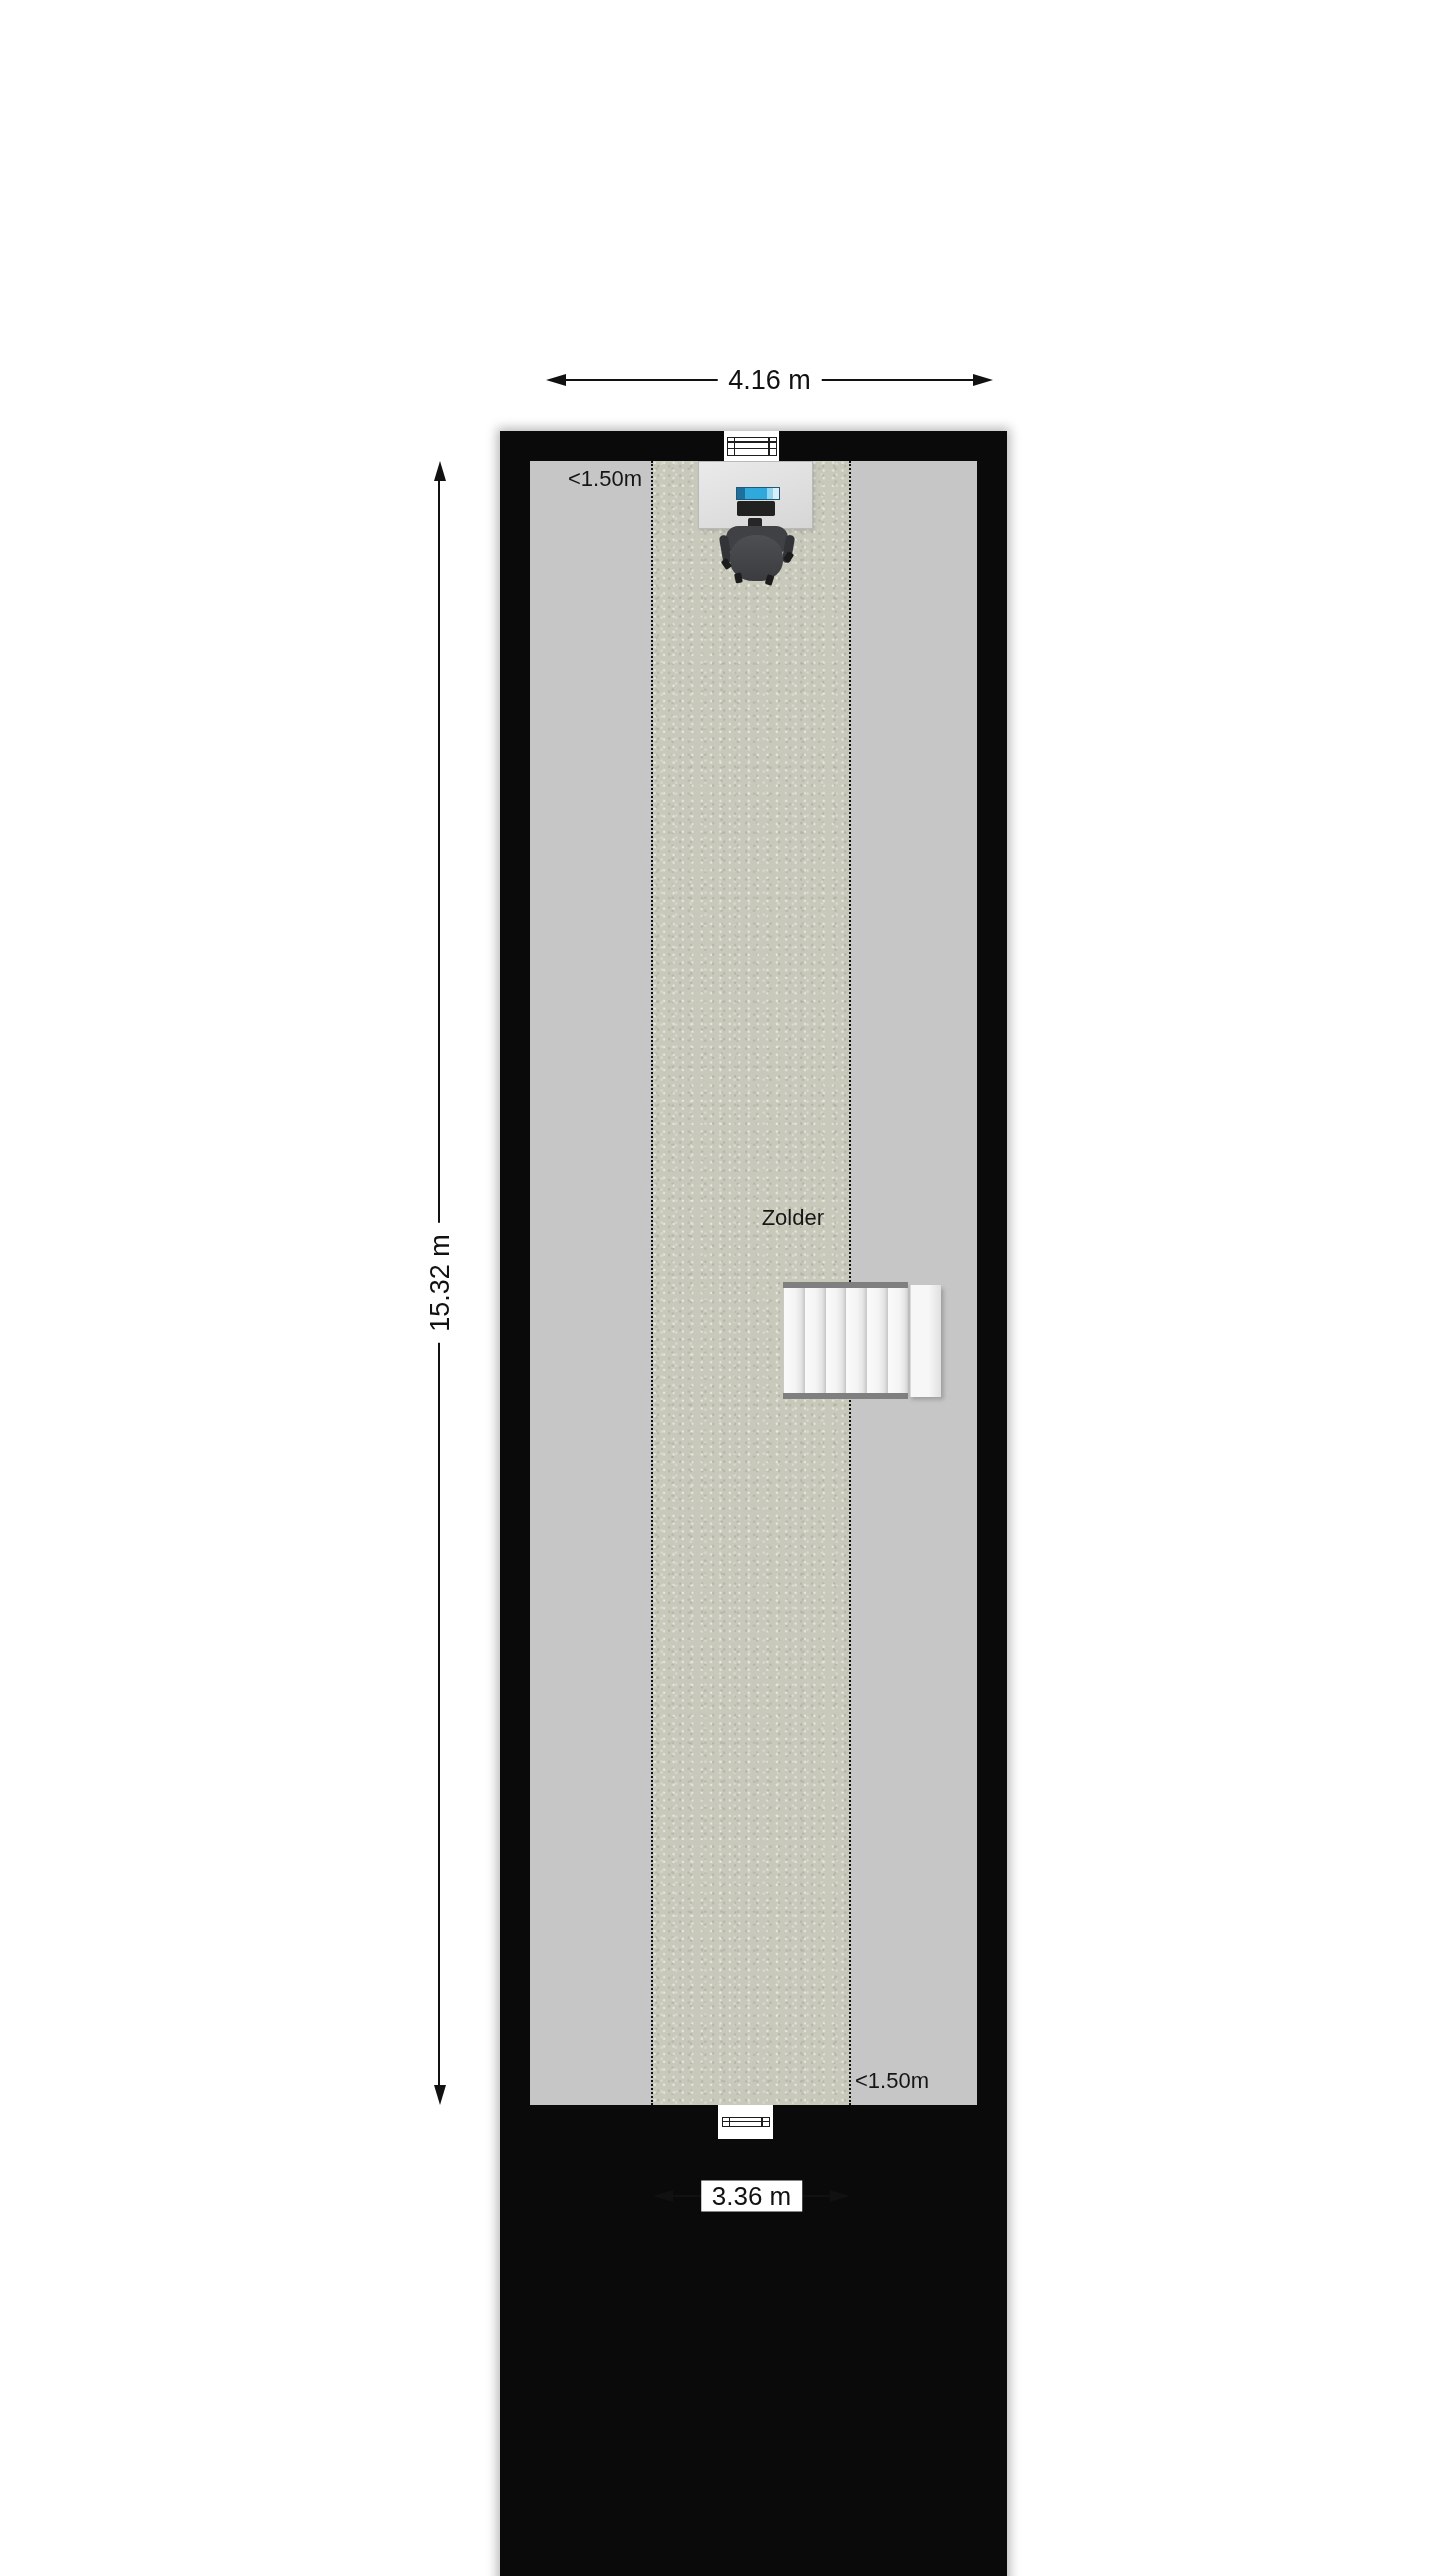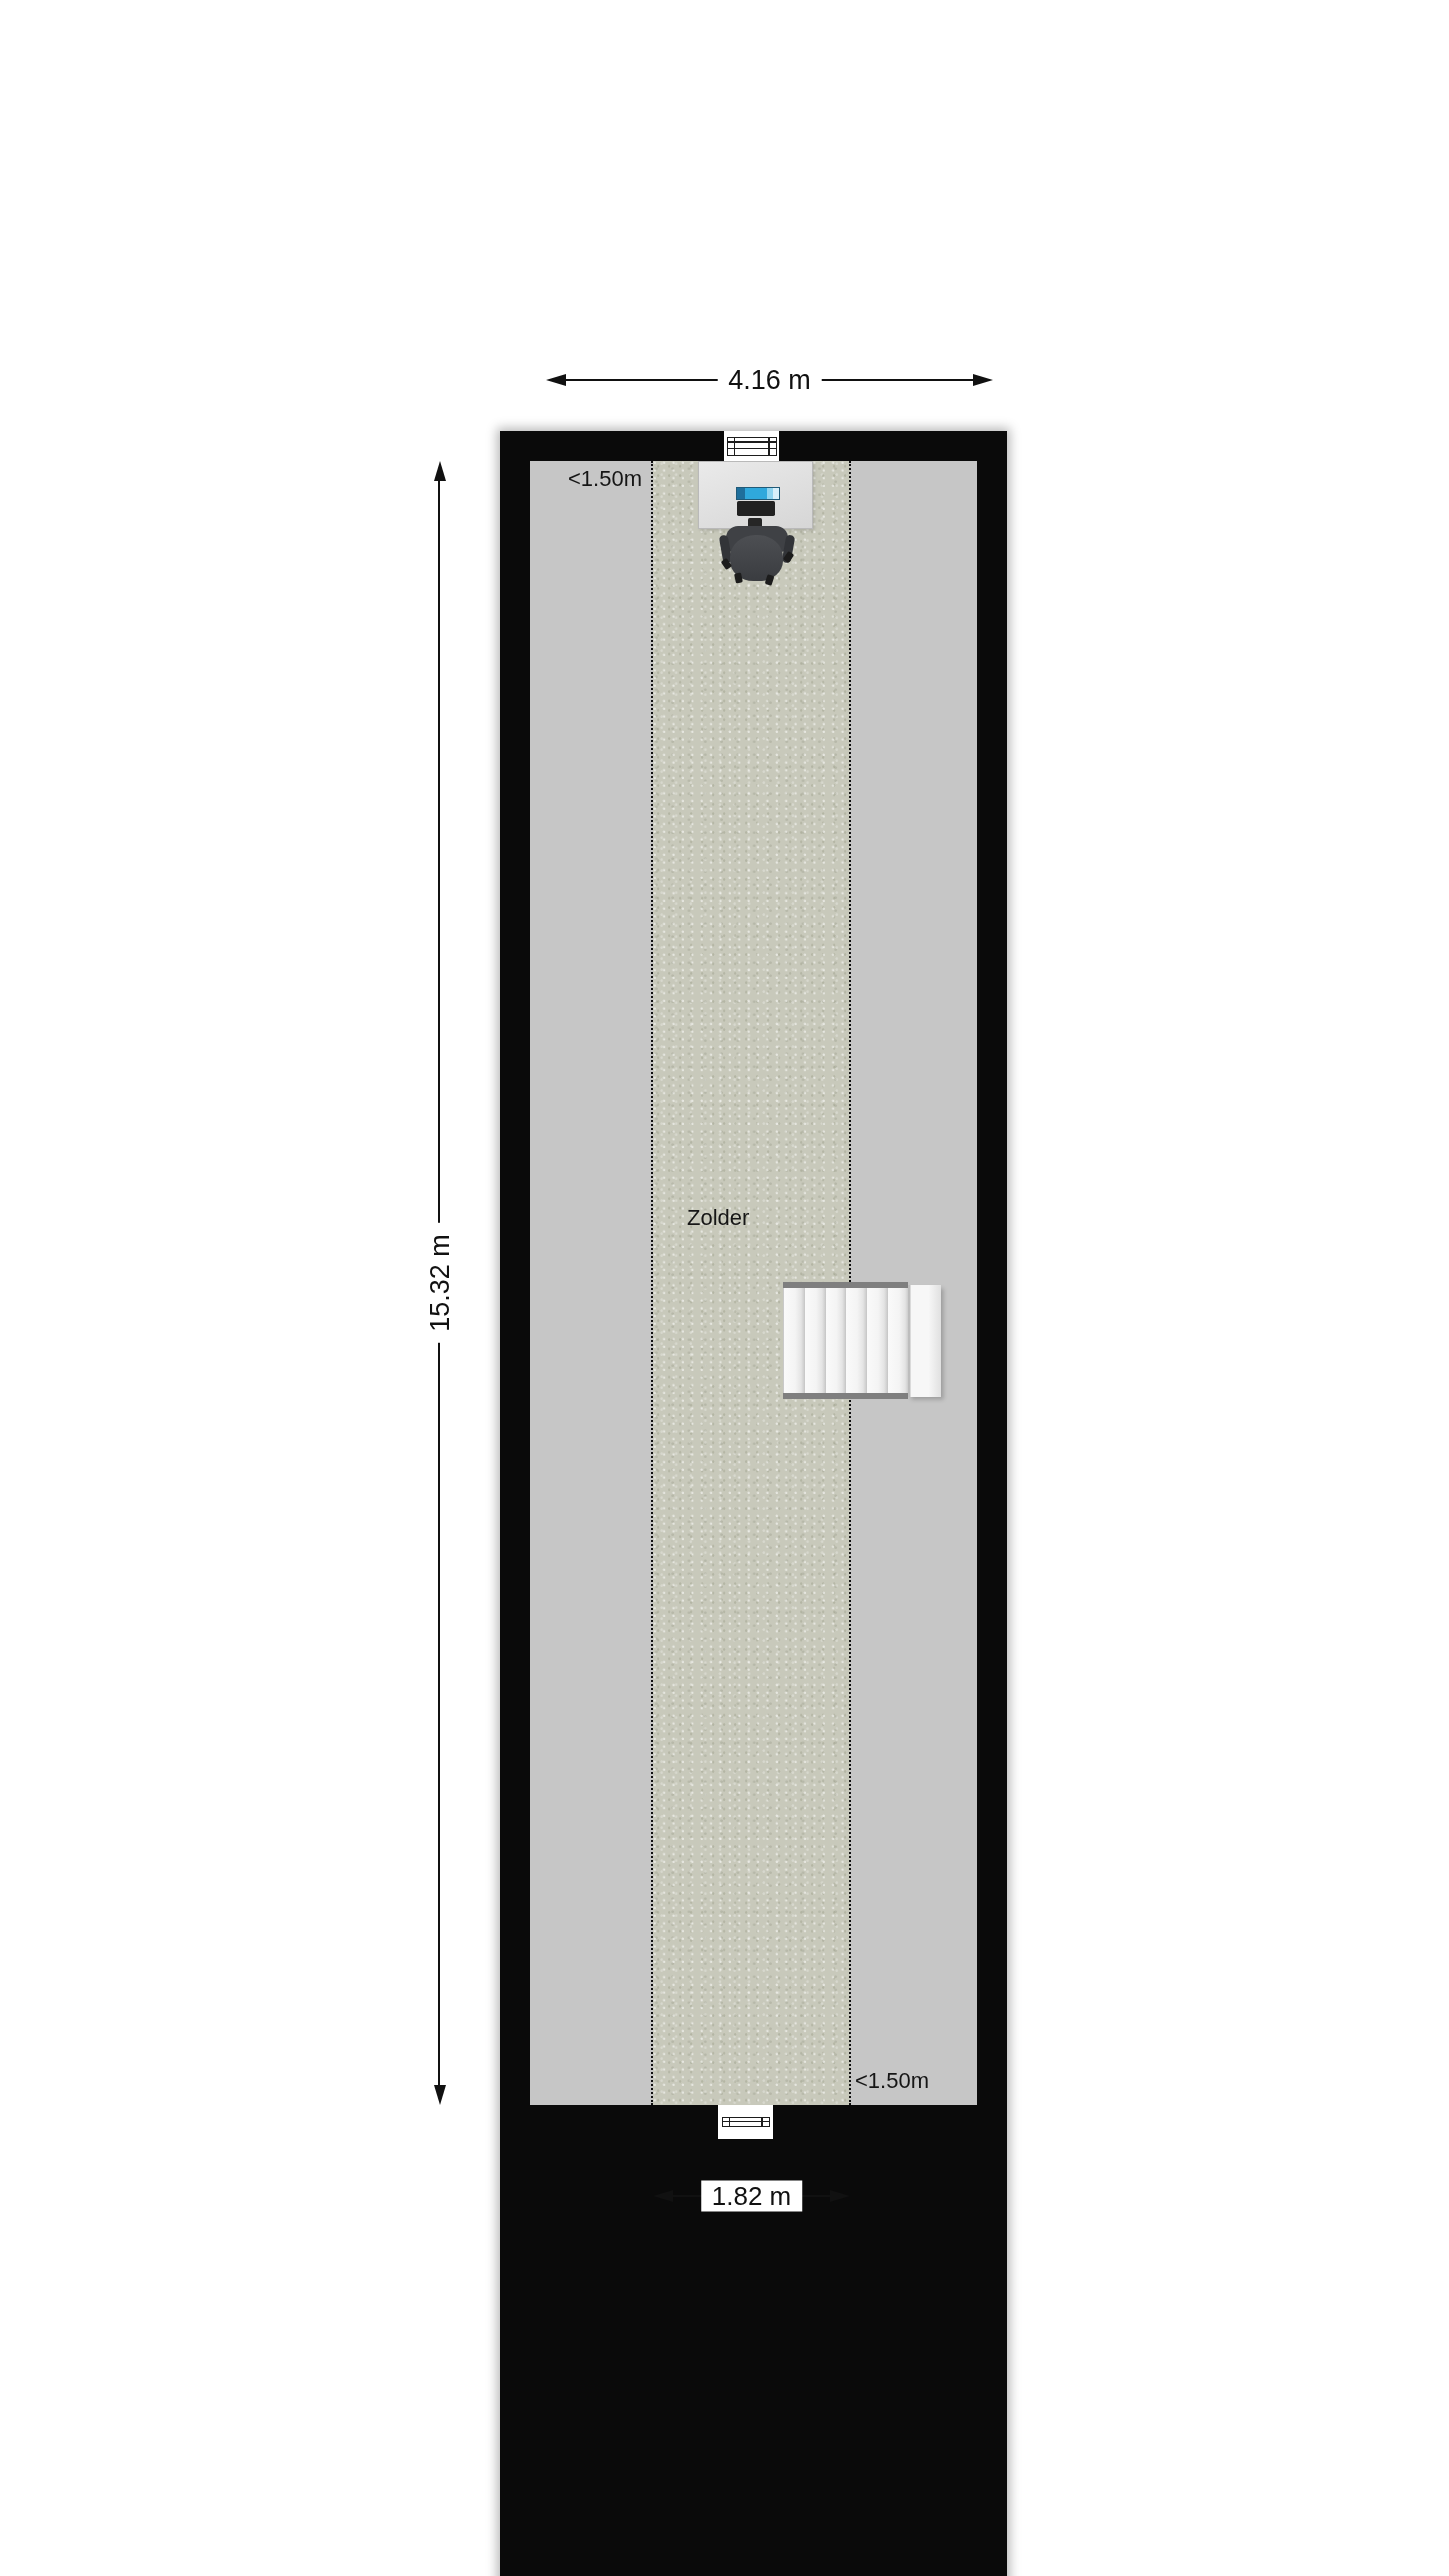--- a/index.html
+++ b/index.html
@@ -21,21 +21,21 @@
             radial-gradient(circle at 8.6px 2.6px, rgba(255,255,255,.28) 0.9px, transparent 1.7px),
             radial-gradient(circle at 3.4px 7.7px, rgba(120,124,104,.22) 0.9px, transparent 1.7px);
           background-size:9.4px 7.7px,11px 9.4px,14.6px 11px,16.3px 13px;}
   .dash{top:0;bottom:0;width:0;border-left:2.6px dotted var(--dash,#111);}
   .dash-left{left:121px;}
   .dash-right{left:319px;}
 
   .marker{font-size:22px;line-height:26px;white-space:nowrap;}
   .marker-tl{left:38px;top:5.2px;}
   .marker-br{left:325px;top:1607px;}
-  .room-label{left:157px;top:742px;width:137px;text-align:left;font-size:22px;line-height:29px;}
+  .room-label{left:157px;top:742px;width:137px;text-align:right;font-size:22px;line-height:29px;}
 
   
   .desk{left:168px;top:0;width:113px;height:66px;
         background:linear-gradient(160deg,#eaeaea,#d6d6d6);
         border:0.9px solid #b9b9b9;box-shadow:1.7px 1.7px 3.4px rgba(0,0,0,.18);}
   .monitor{left:37px;top:25px;width:42px;height:11px;
            background:linear-gradient(90deg,#1f6f9c 0 20%,var(--monitor,#2fa8dc) 20% 72%,#8fd4f0 72% 86%,#d8effa 86%);
            border:0.9px solid #205a78;}
   .keyboard{left:38px;top:39px;width:38px;height:14.6px;background:var(--keyboard,#212121);border-radius:1.7px;}
   .mouse{left:49px;top:56px;width:13.7px;height:8.6px;background:#262626;border-radius:1.7px;}
@@ -167,15 +167,15 @@
       <span class="bar bar-mid"></span>
       <span class="cap cap-r"></span>
     </div>
   </div>
 </div>
 
 <div class="abs dim dim-h dim-bottom">
   <span class="arr arr-left"></span>
   <span class="dim-line"></span>
   <span class="arr arr-right"></span>
-  <span class="dim-label">1.82 m</span>
+  <span class="dim-label">3.36 m</span>
 </div>
 
 
 </body></html>

